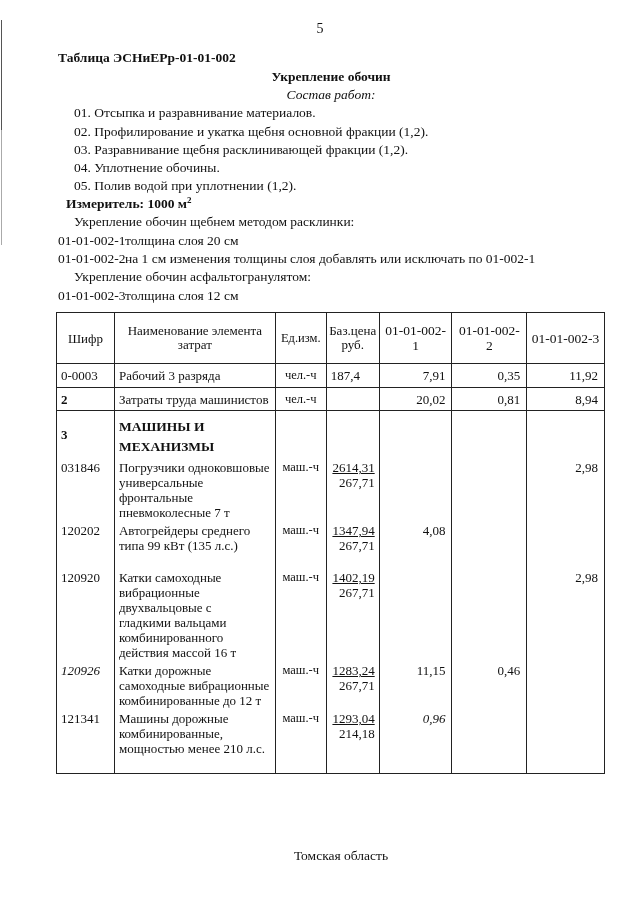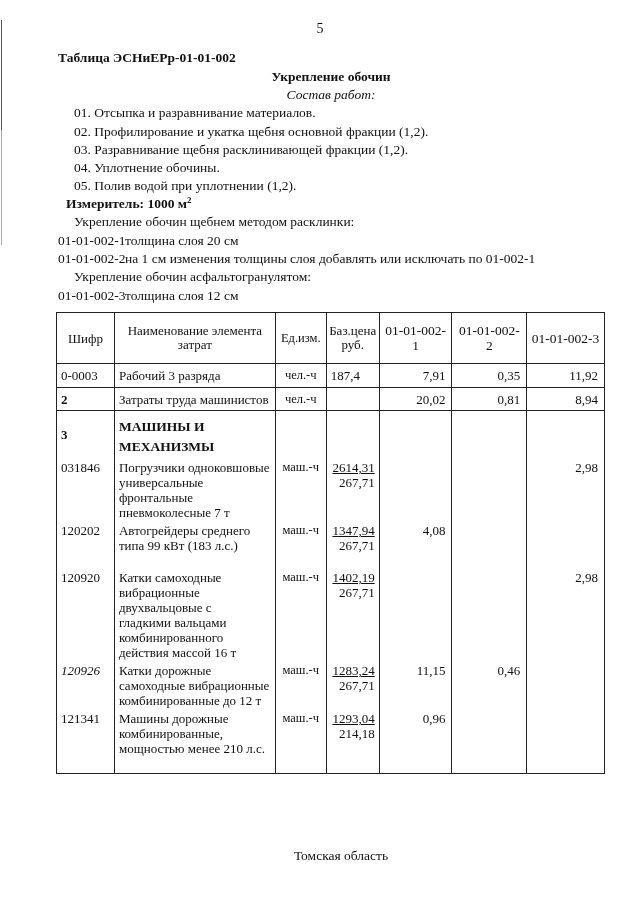--- a/index.html
+++ b/index.html
@@ -131,21 +131,21 @@
           <span class="bot">267,71</span>
         </td>
         <td class="num" style="height: 58px; padding-top: 3px;"></td>
         <td class="num" style="height: 58px; padding-top: 3px;"></td>
         <td class="num" style="height: 58px; padding-top: 3px;">2,98</td>
       </tr>
       <tr>
         <td class="code" style="height: 44px; padding-top: 3px;">120202</td>
         <td style="height: 44px; padding-top: 3px;">
           <div>Автогрейдеры среднего</div>
-          <div>типа 99 кВт (183 л.с.)</div>
+          <div>типа 99 кВт (135 л.с.)</div>
         </td>
         <td class="unit" style="height: 44px; padding-top: 3px;">маш.-ч</td>
         <td class="price" style="height: 44px; padding-top: 3px;">
           <span class="top">1347,94</span>
           <span class="bot">267,71</span>
         </td>
         <td class="num" style="height: 44px; padding-top: 3px;">4,08</td>
         <td class="num" style="height: 44px; padding-top: 3px;"></td>
         <td class="num" style="height: 44px; padding-top: 3px;"></td>
       </tr>
@@ -189,20 +189,20 @@
         <td style="height: 62px; padding-top: 3px;">
           <div>Машины дорожные</div>
           <div>комбинированные,</div>
           <div>мощностью менее 210 л.с.</div>
         </td>
         <td class="unit" style="height: 62px; padding-top: 3px;">маш.-ч</td>
         <td class="price" style="height: 62px; padding-top: 3px;">
           <span class="top">1293,04</span>
           <span class="bot">214,18</span>
         </td>
-        <td class="num" style="height: 62px; padding-top: 3px;">0,96</td>
+        <td class="num" style="height: 62px; padding-top: 3px; font-style: italic;">0,96</td>
         <td class="num" style="height: 62px; padding-top: 3px;"></td>
         <td class="num" style="height: 62px; padding-top: 3px;"></td>
       </tr>
     </tbody>
 </table>
 
 <div class="abs footer">Томская область</div>
 
 </body></html>

